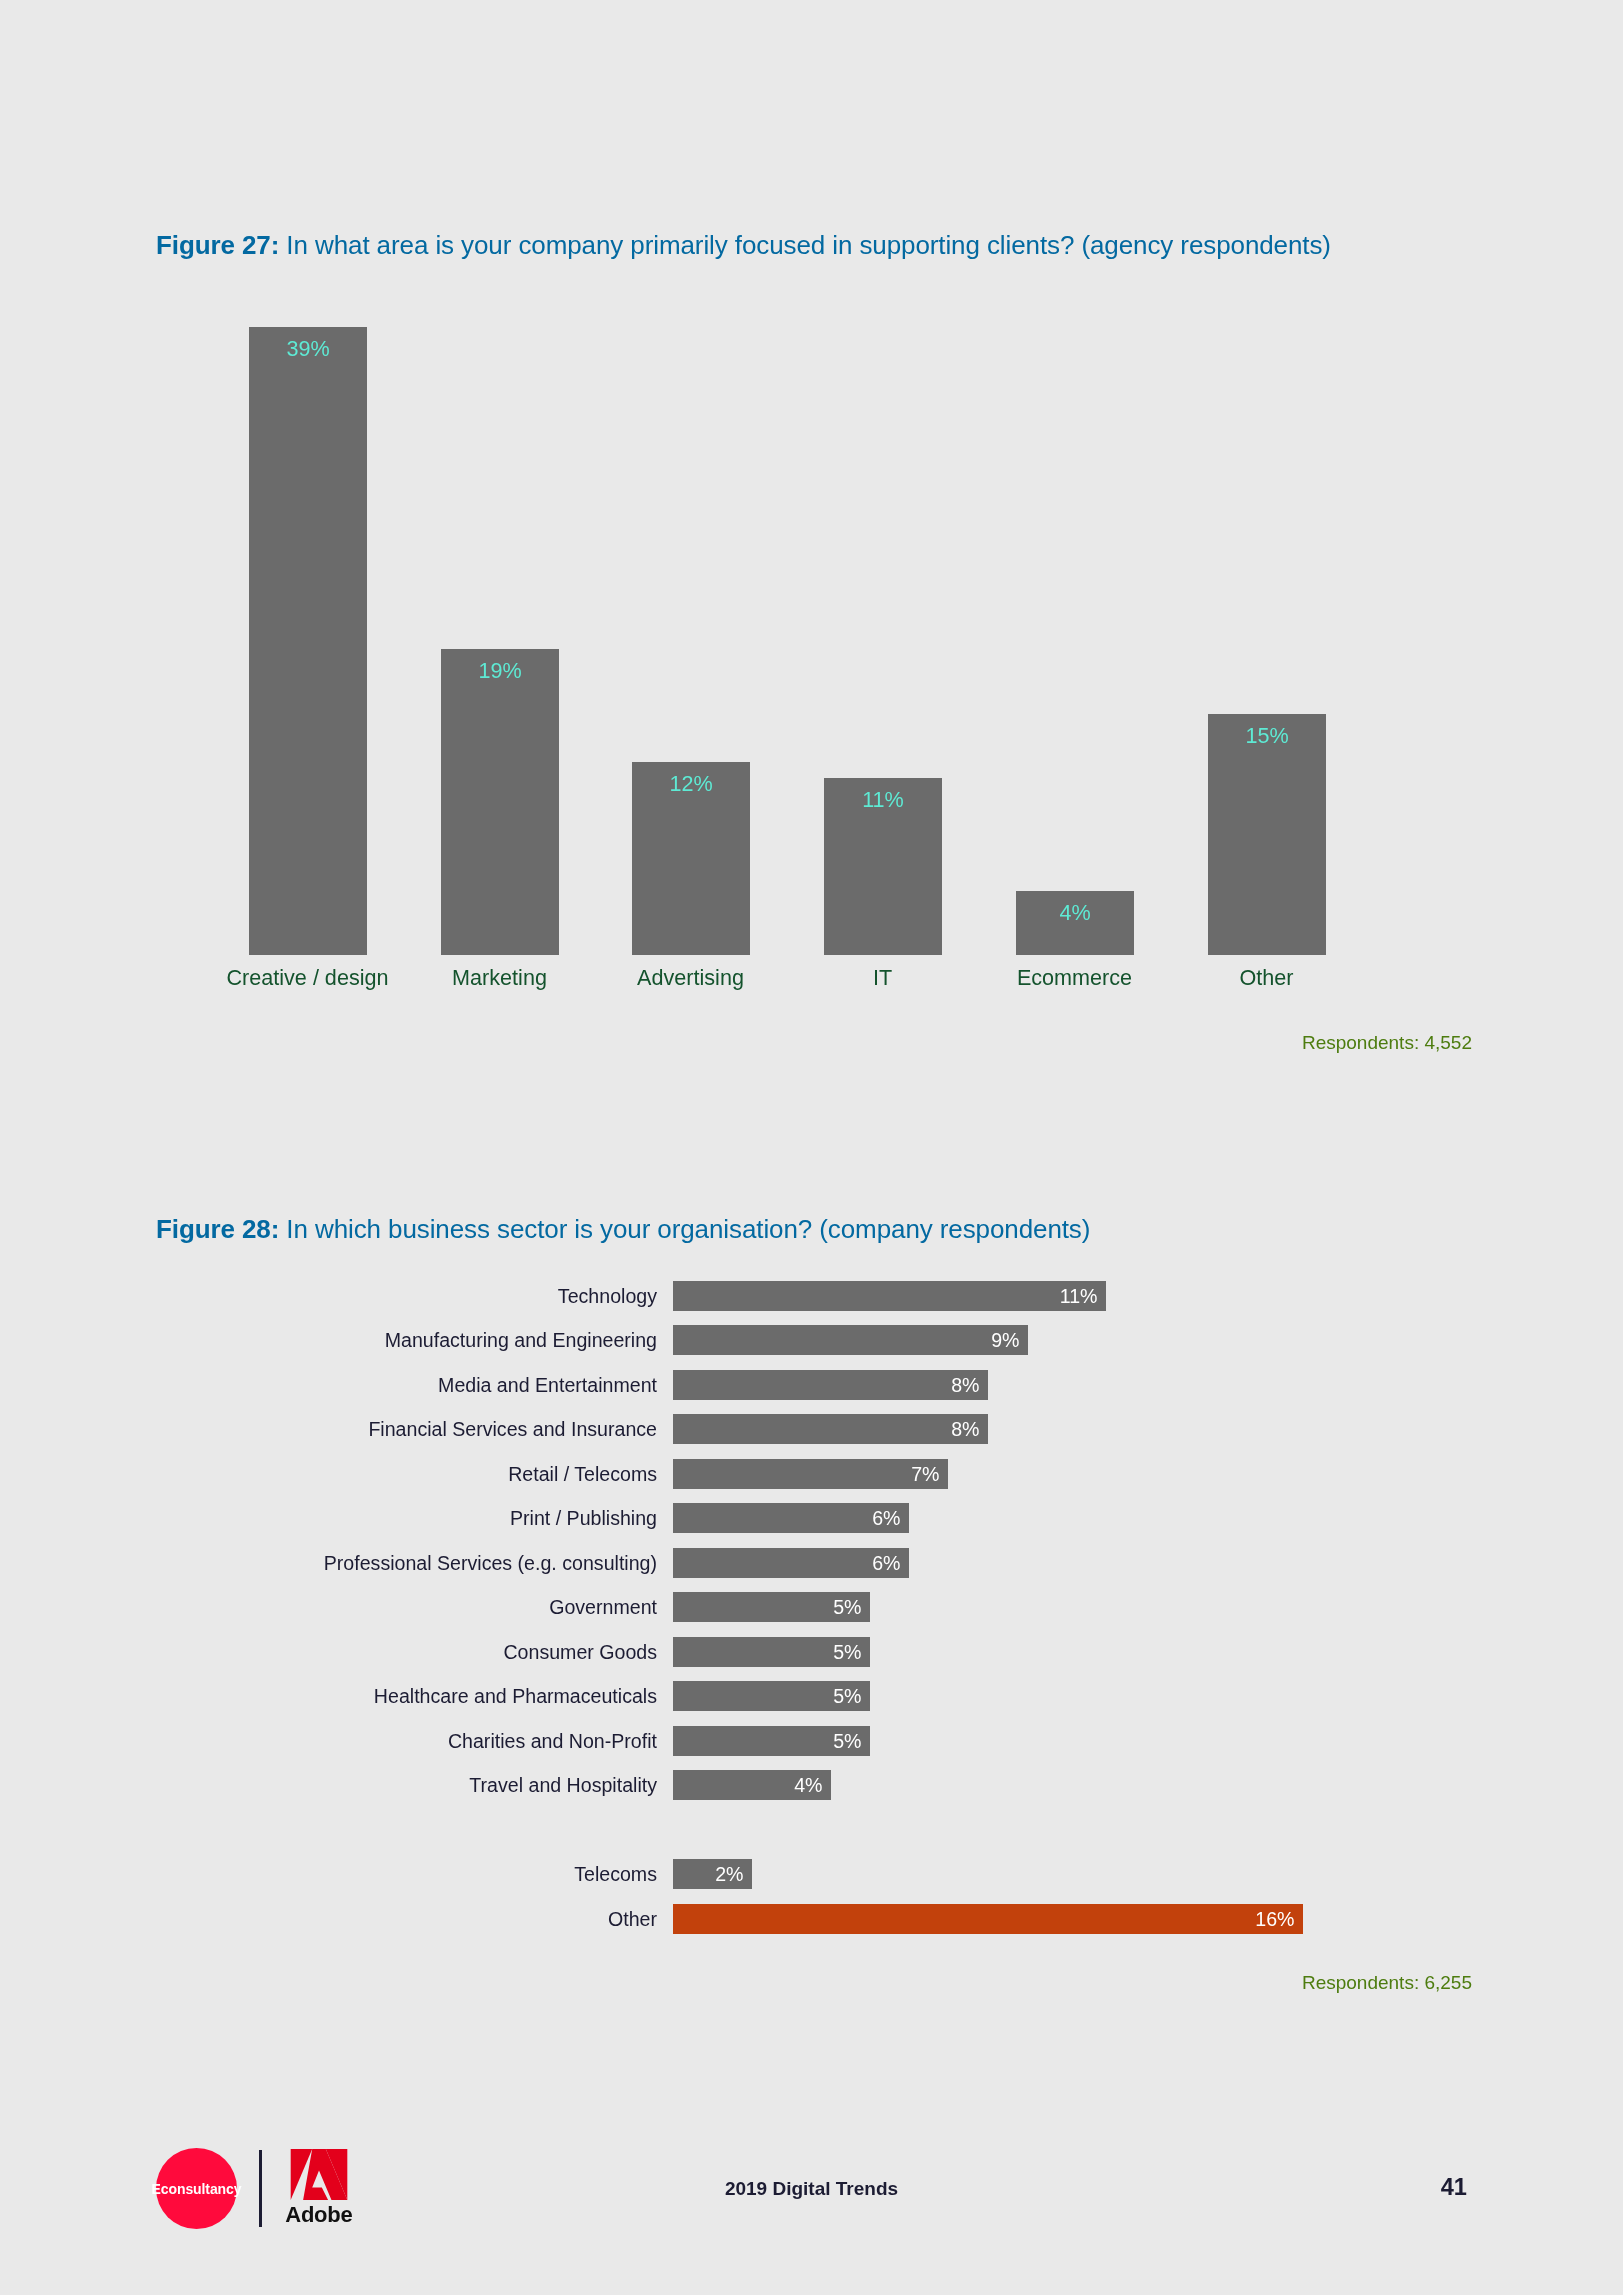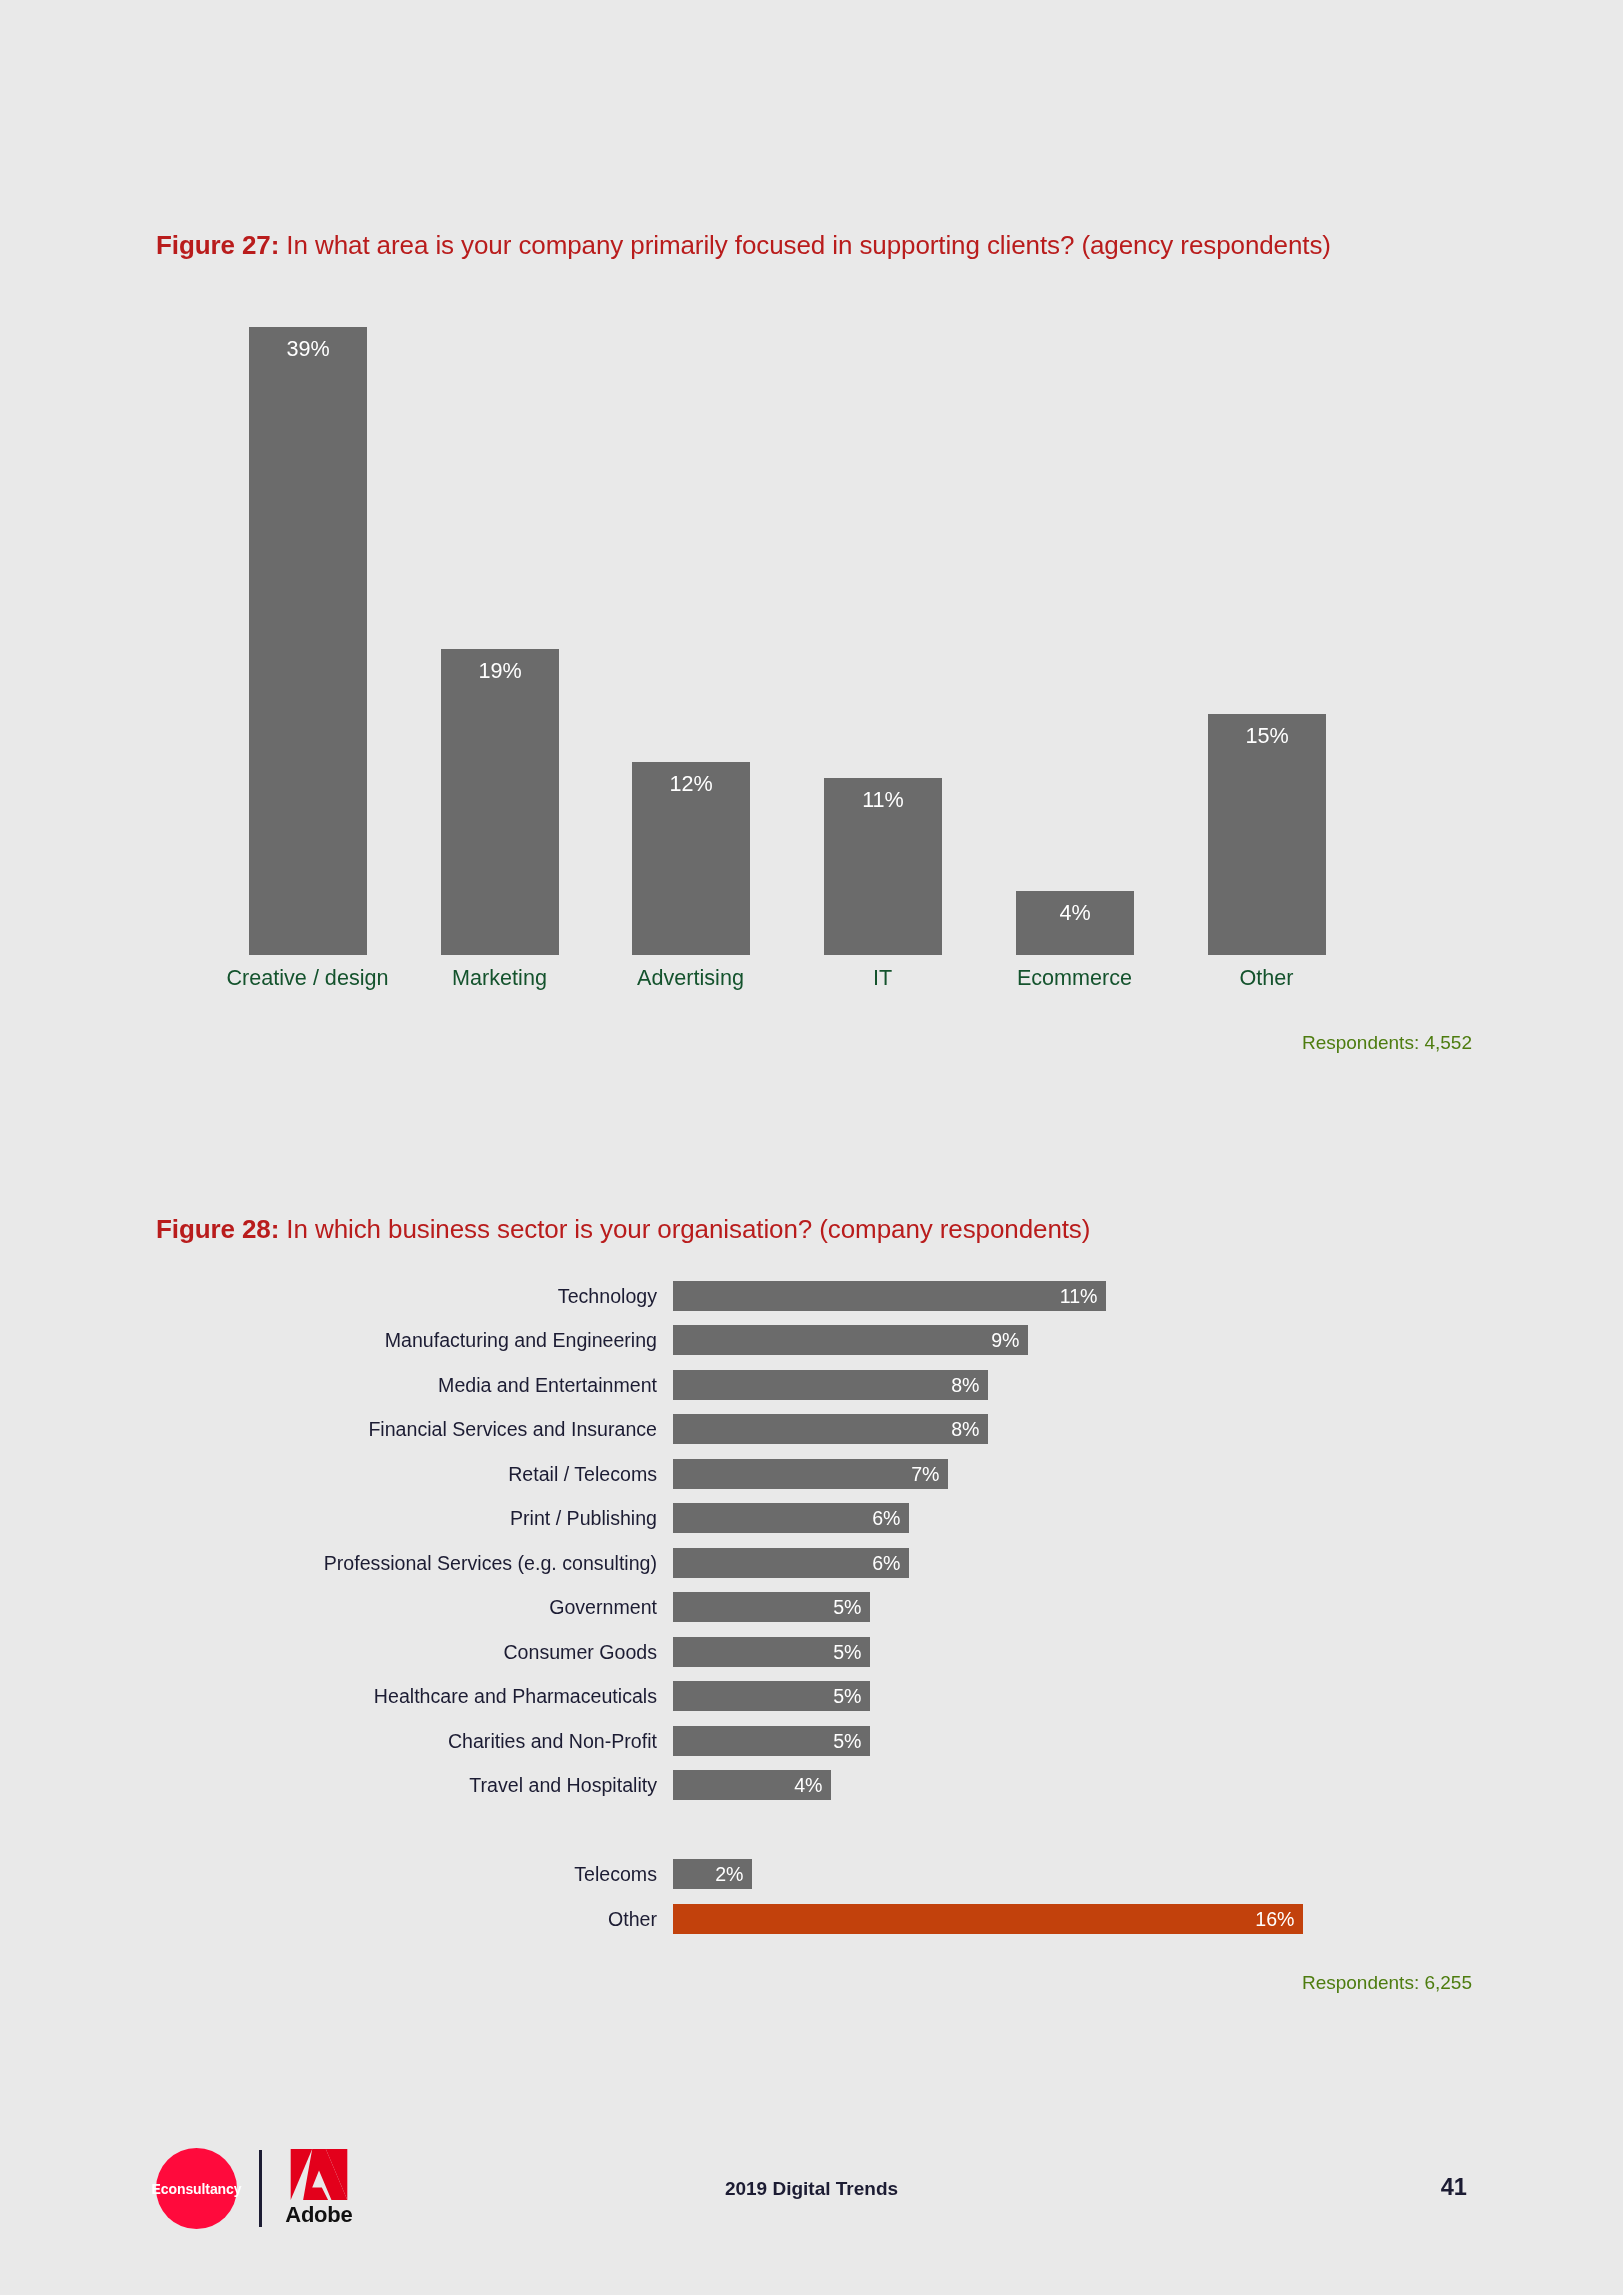--- a/index.html
+++ b/index.html
@@ -21,21 +21,21 @@
     left: 0; top: 0;
     width: 1623px;
     height: 2295px;
   }
 
   
   .fig-title {
     position: absolute;
     font-size: 26px;
     line-height: 1.33;
-    color: #b91c1c;
+    color: #0369a1;
     letter-spacing: -0.1px;
   }
   .fig-title .lead {
     font-weight: bold;
   }
   .fig-title .rest {
     font-weight: normal;
   }
 
   #fig27-title { left: 156px; top: 228px; width: 1243px; }
@@ -61,21 +61,21 @@
     left: 0;
     width: 118px;
     background: #6b6b6b;
   }
   .vbar-value {
     position: absolute;
     top: 9.2px;
     left: 0;
     width: 118px;
     text-align: center;
-    color: #ffffff;
+    color: #5eead4;
     font-size: 21.6px;
     font-family: "Liberation Sans", sans-serif;
   }
   .vbar-cat {
     position: absolute;
     top: 638px;
     left: -33px;
     width: 183px;
     text-align: center;
     font-size: 21.6px;

